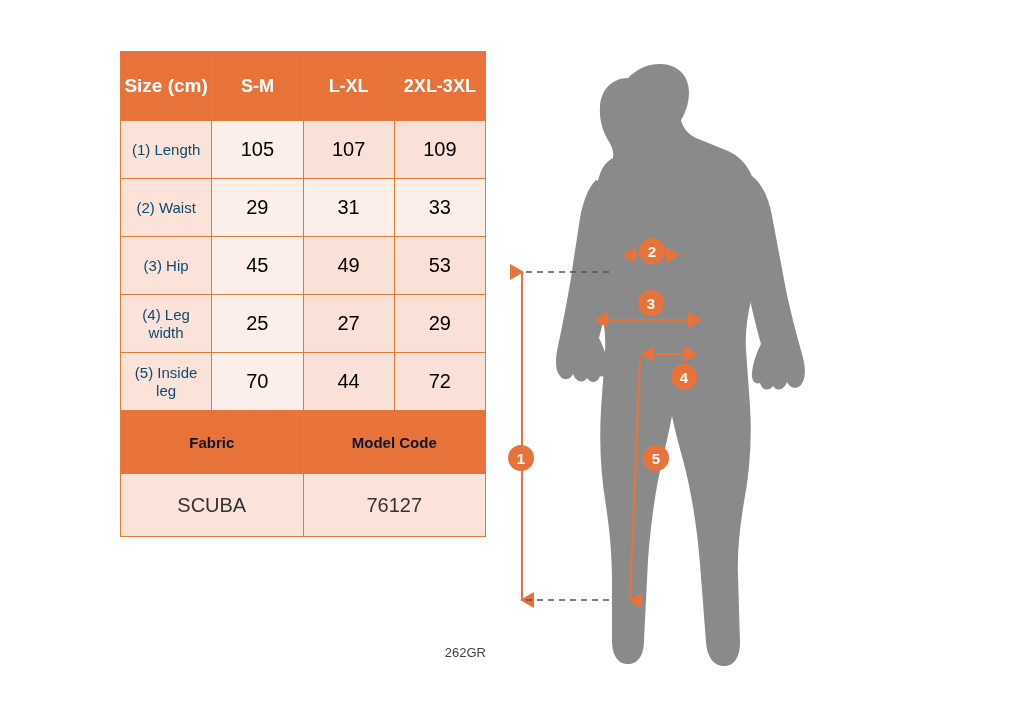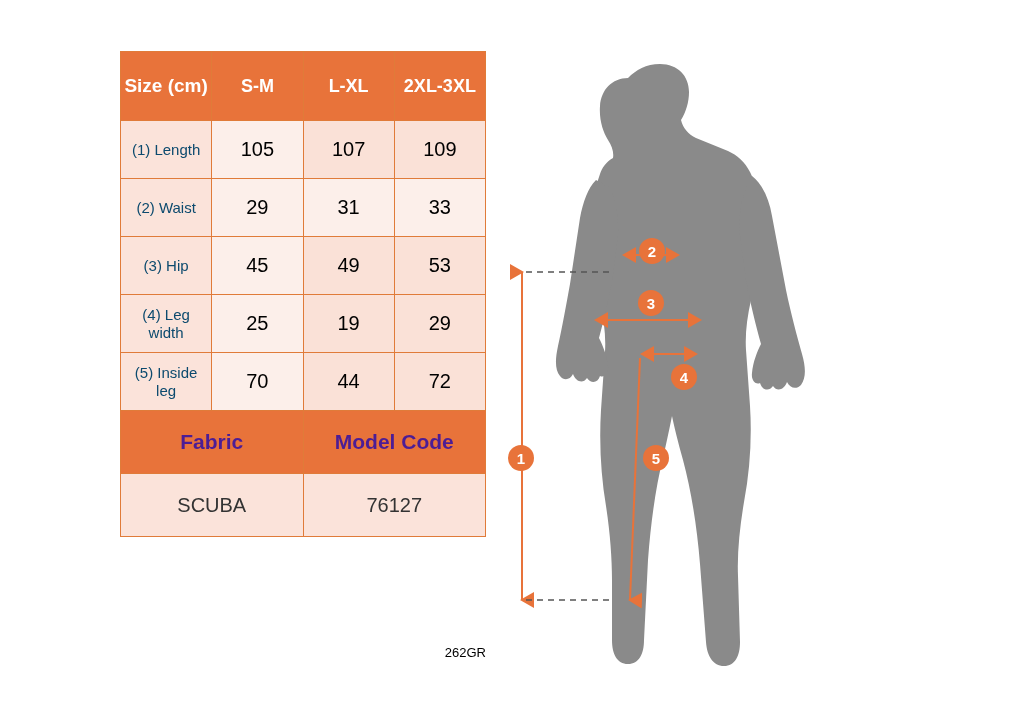--- a/index.html
+++ b/index.html
@@ -53,41 +53,41 @@
     background: #FCEFEA;
     color: #000000;
     font-size: 20px;
     height: 49px;
   }
   .val-cell.alt {
     background: #FAE1D7;
   }
   .sub-hdr {
     background: #E8733A;
-    color: #4c1d95;
+    color: #0f172a;
     font-weight: bold;
-    font-size: 21px;
+    font-size: 15px;
     height: 54px;
   }
   .sub-val {
     background: #FBE3DA;
     color: #333333;
     font-size: 20px;
     height: 54px;
   }
 
   
   #chart-code {
     position: absolute;
     left: 380px;
     top: 645px;
     width: 106px;
     text-align: right;
     font-size: 13px;
-    color: #000000;
+    color: #404040;
   }
 
   
   #figure-area {
     position: absolute;
     left: 500px;
     top: 40px;
     width: 420px;
     height: 640px;
   }
@@ -138,21 +138,21 @@
     </tr>
     <tr>
       <td class="row-label">(3) Hip</td>
       <td class="val-cell">45</td>
       <td class="val-cell alt">49</td>
       <td class="val-cell alt">53</td>
     </tr>
     <tr>
       <td class="row-label">(4) Leg width</td>
       <td class="val-cell">25</td>
-      <td class="val-cell alt">19</td>
+      <td class="val-cell alt">27</td>
       <td class="val-cell alt">29</td>
     </tr>
     <tr>
       <td class="row-label">(5) Inside leg</td>
       <td class="val-cell">70</td>
       <td class="val-cell alt">44</td>
       <td class="val-cell alt">72</td>
     </tr>
     <tr>
       <td class="sub-hdr" colspan="2">Fabric</td>

